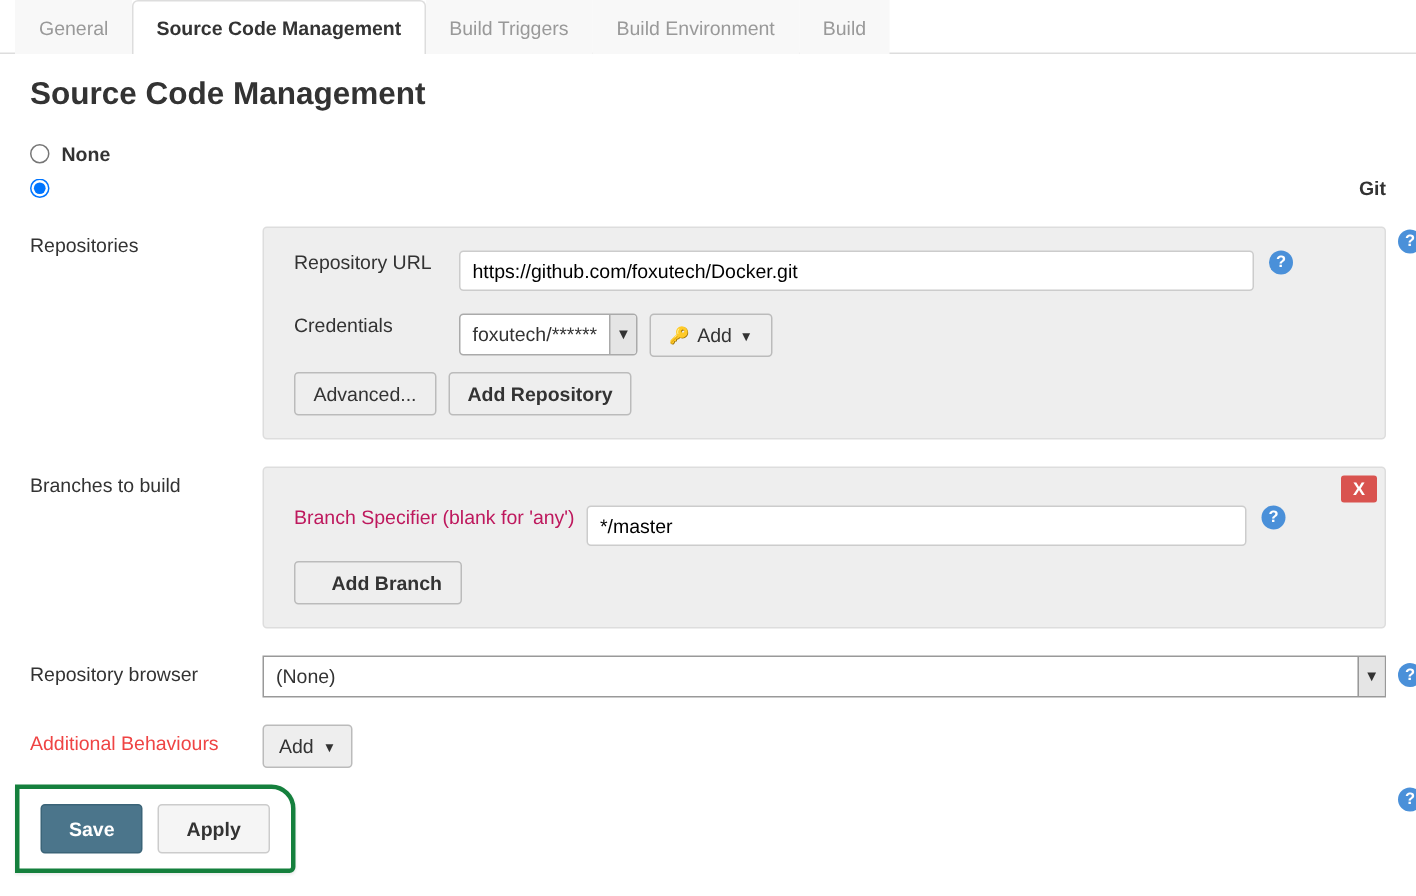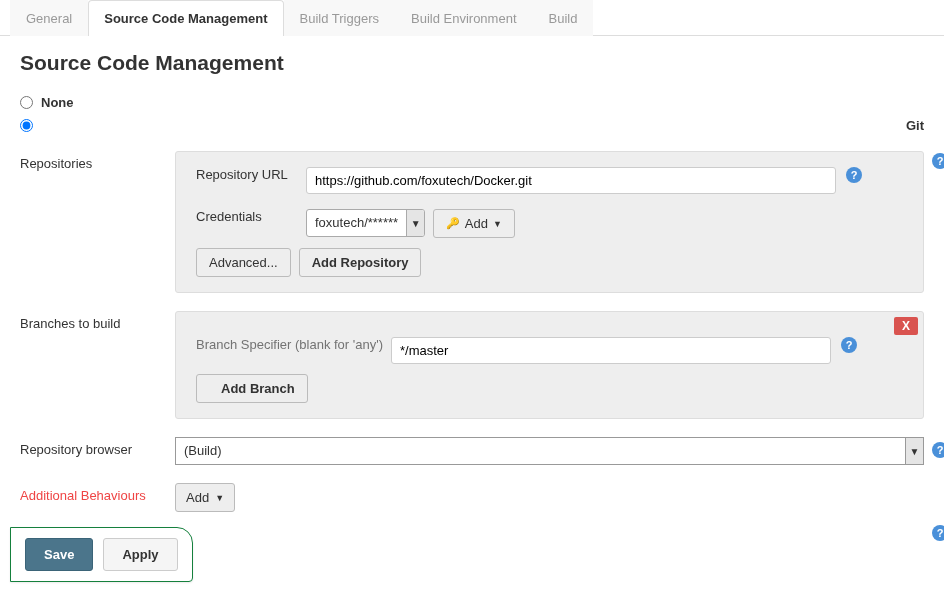--- a/index.html
+++ b/index.html
@@ -18,21 +18,21 @@
   .radio-group label { font-weight: bold; color: #333; }
   
   .section-row { display: flex; margin-top: 18px; }
   .section-label { width: 155px; padding-top: 5px; color: #333; }
   .section-body { flex: 1; position: relative; }
   
   .panel { background: #eee; border: 1px solid #ddd; border-radius: 3px; padding: 15px 20px; position: relative; }
   
   .field-row { display: flex; align-items: flex-start; margin-bottom: 15px; }
   .field-label { width: 110px; color: #333; }
-  .field-label-wide { width: 195px; color: #737373; }
+  .field-label-wide { width: 195px; color: #be185d; }
   
   input[type="text"] { border: 1px solid #ccc; padding: 5px 8px; font-size: 13px; border-radius: 3px; font-family: inherit; }
   .url-input { width: 530px; }
   .branch-input { width: 440px; }
   
   .select-wrap { display: inline-flex; border: 1px solid #aaa; border-radius: 3px; overflow: hidden; background: #fff; height: 28px; }
   .select-text { padding: 5px 8px; font-size: 13px; }
   .select-arrow { width: 18px; background: #e5e5e5; border-left: 1px solid #aaa; display: flex; align-items: center; justify-content: center; font-size: 10px; }
   
   .btn { background: #eee; border: 1px solid #bbb; border-radius: 3px; padding: 6px 12px; font-size: 13px; cursor: pointer; color: #333; font-family: inherit; }
@@ -44,21 +44,21 @@
   .delete-x { position: absolute; top: 5px; right: 5px; background: #d9534f; color: #fff; width: 24px; height: 18px; font-size: 12px; font-weight: bold; display: flex; align-items: center; justify-content: center; border-radius: 2px; cursor: pointer; }
   
   .help-icon { position: absolute; width: 16px; height: 16px; border-radius: 50%; background: #4a90d9; color: #fff; font-size: 11px; font-weight: bold; display: flex; align-items: center; justify-content: center; cursor: pointer; }
   
   .wide-select { display: flex; border: 1px solid #999; height: 28px; background: #fff; }
   .wide-select-text { flex: 1; padding: 5px 8px; }
   .wide-select-arrow { width: 18px; background: #e5e5e5; border-left: 1px solid #999; display: flex; align-items: center; justify-content: center; font-size: 10px; }
   
   .add-dropdown { background: #eee; border: 1px solid #bbb; border-radius: 3px; padding: 6px 10px; font-size: 13px; cursor: pointer; display: inline-flex; align-items: center; gap: 6px; }
   
-  .action-bar { position: absolute; bottom: 15px; left: 10px; background: rgba(255,255,255,0.85); border: 1px solid #15803d; border-top-right-radius: 16px; border-bottom-right-radius: 4px; padding: 10px 14px; display: flex; gap: 10px; box-shadow: 0 1px 2px rgba(0,0,0,0.08); }
+  .action-bar { position: absolute; bottom: 15px; left: 10px; background: rgba(255,255,255,0.85); border: 3px solid #15803d; border-top-right-radius: 16px; border-bottom-right-radius: 4px; padding: 10px 14px; display: flex; gap: 10px; box-shadow: 0 1px 2px rgba(0,0,0,0.08); }
   .btn-save { background: #4b758b; color: #fff; border: 1px solid #3b6478; padding: 8px 18px; font-weight: bold; border-radius: 3px; cursor: pointer; font-size: 13px; }
   .btn-apply { background: #f5f5f5; color: #333; border: 1px solid #ccc; padding: 8px 18px; font-weight: bold; border-radius: 3px; cursor: pointer; font-size: 13px; }
   
   .behaviours-label { color: #ef4444; }
 </style>
 </head>
 <body>
 
 <div class="container">
 
@@ -126,21 +126,21 @@
             <button class="btn" style="font-weight:bold;padding-left:24px;">Add Branch</button>
           </div>
         </div>
       </div>
     </div>
 
     <div class="section-row">
       <div class="section-label">Repository browser</div>
       <div class="section-body">
         <div class="wide-select">
-          <span class="wide-select-text">(Build)</span>
+          <span class="wide-select-text">(None)</span>
           <span class="wide-select-arrow">▼</span>
         </div>
         <span class="help-icon" style="top:5px;right:-24px;">?</span>
       </div>
     </div>
 
     <div class="section-row">
       <div class="section-label behaviours-label">Additional Behaviours</div>
       <div class="section-body">
         <div class="add-dropdown">

